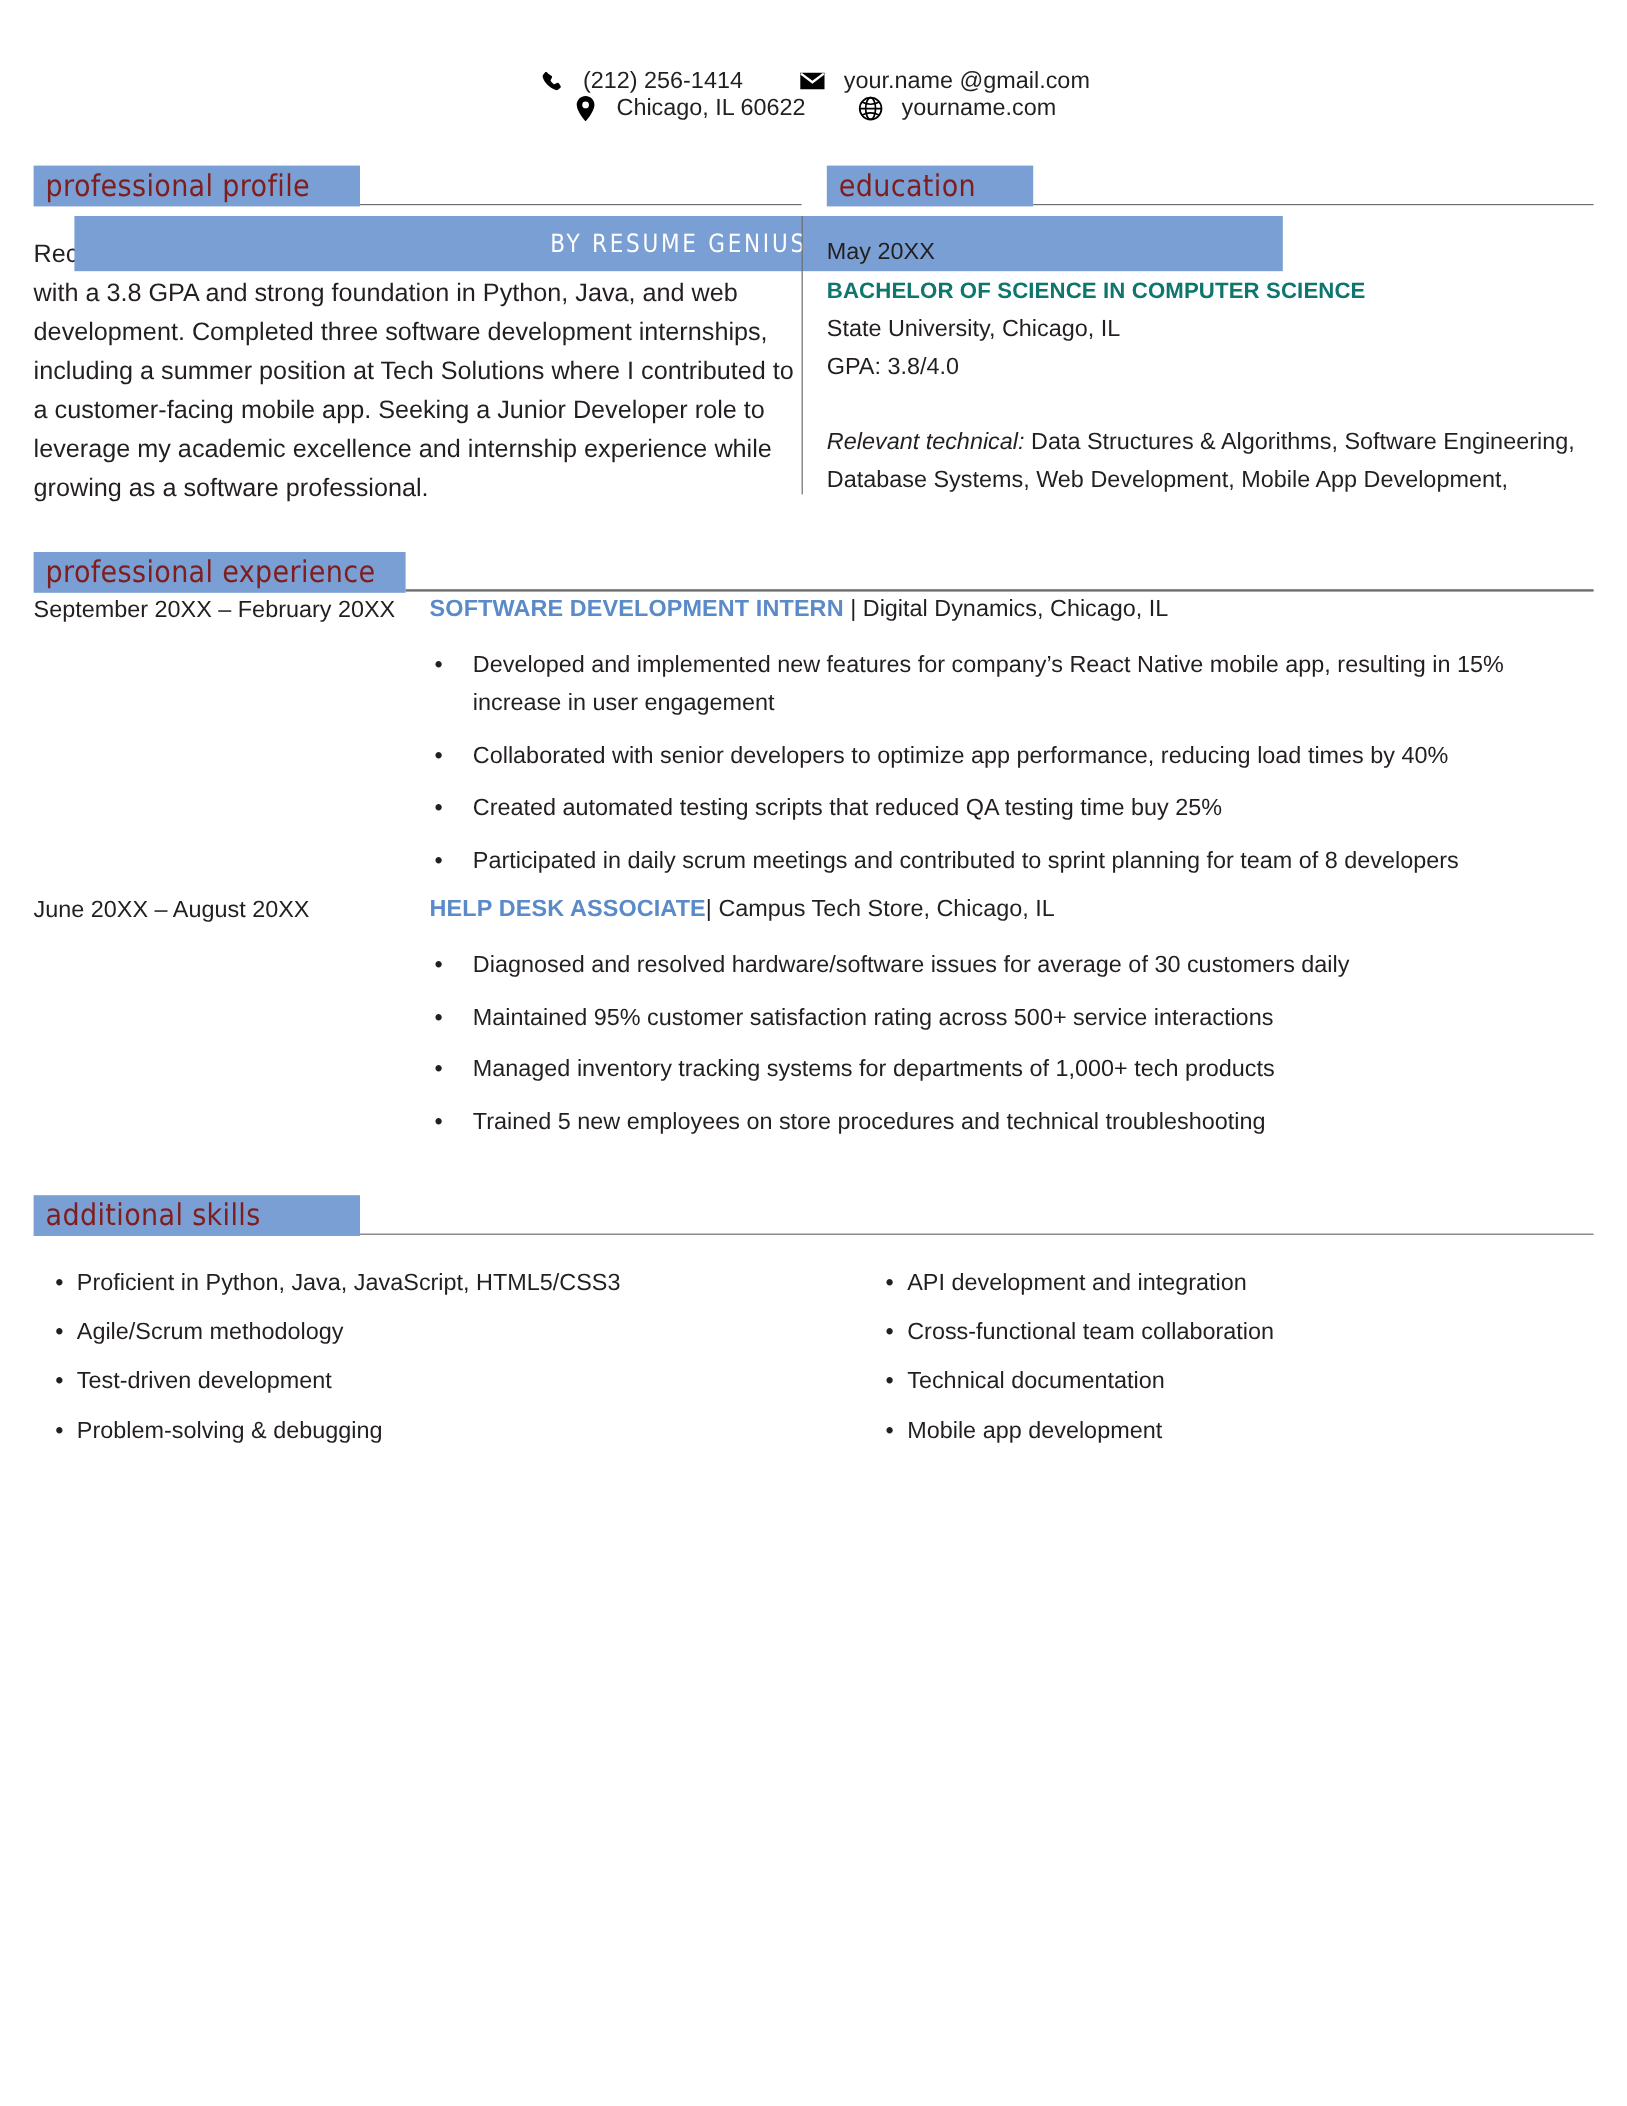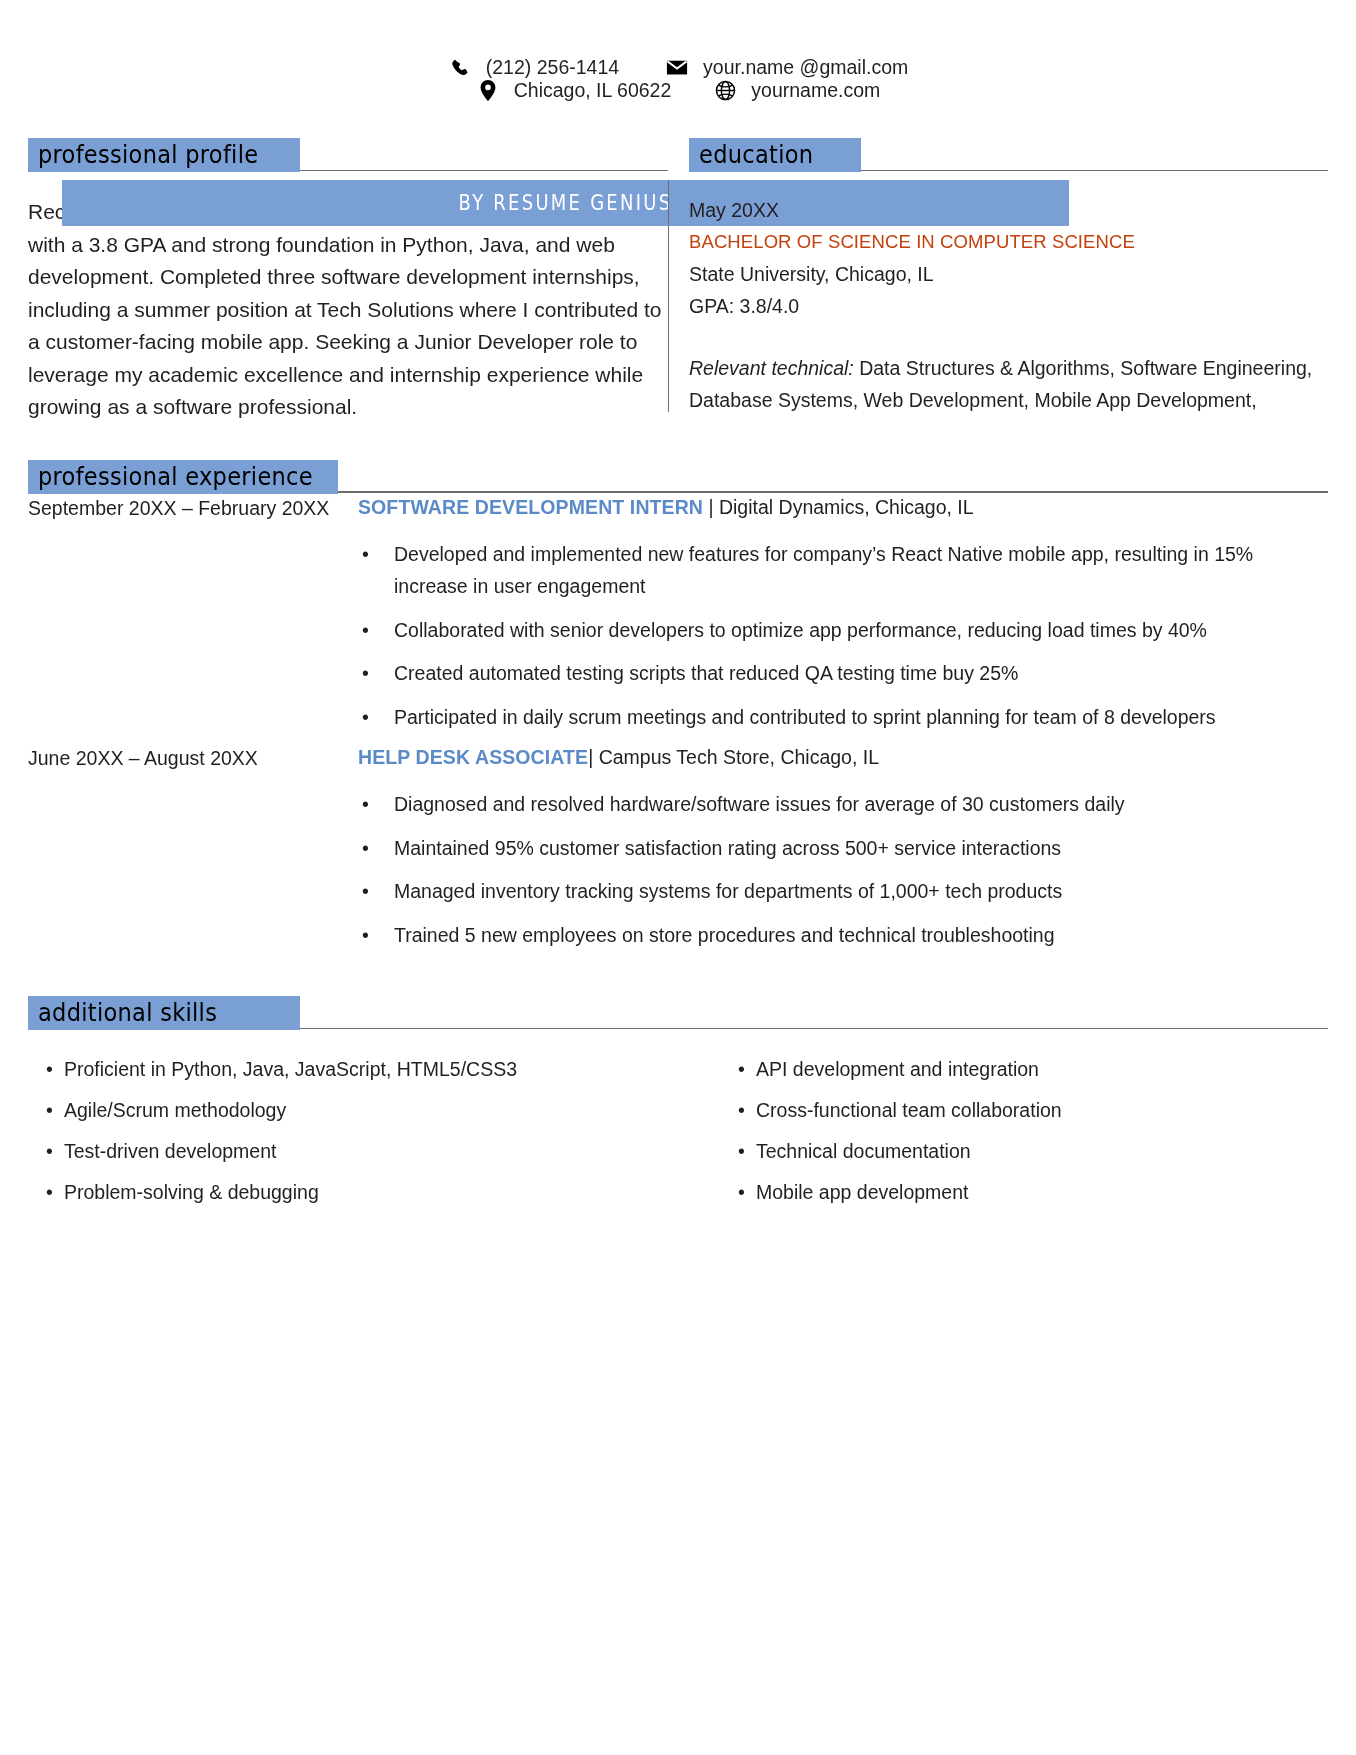--- a/index.html
+++ b/index.html
@@ -123,21 +123,21 @@
 
   
   .section-head {
     display: flex;
     align-items: flex-end;
     height: 34px;
   }
 
   .section-head .tag {
     background: #7a9fd4;
-    color: #000000;
+    color: #7f1d1d;
     font-family: "DejaVu Sans Condensed", "Liberation Sans Narrow", "Liberation Sans", sans-serif;
     font-stretch: condensed;
     font-size: 25px;
     line-height: 34px;
     height: 34px;
     padding: 0 12px 0 10px;
     letter-spacing: 0.3px;
     white-space: nowrap;
     transform-origin: left bottom;
   }
@@ -163,22 +163,22 @@
   }
 
   .edu-body {
     font-size: 19.5px;
     line-height: 32px;
     margin-top: 22px;
     color: #231f20;
   }
 
   .edu-degree {
-    color: #c2410c;
-    font-weight: normal;
+    color: #0f766e;
+    font-weight: bold;
     font-size: 18.5px;
     letter-spacing: 0.1px;
   }
 
   .edu-coursework { margin-top: 30px; }
   .edu-coursework em { font-style: italic; }
 
   
   .exp-section { margin-top: 36px; }
 

